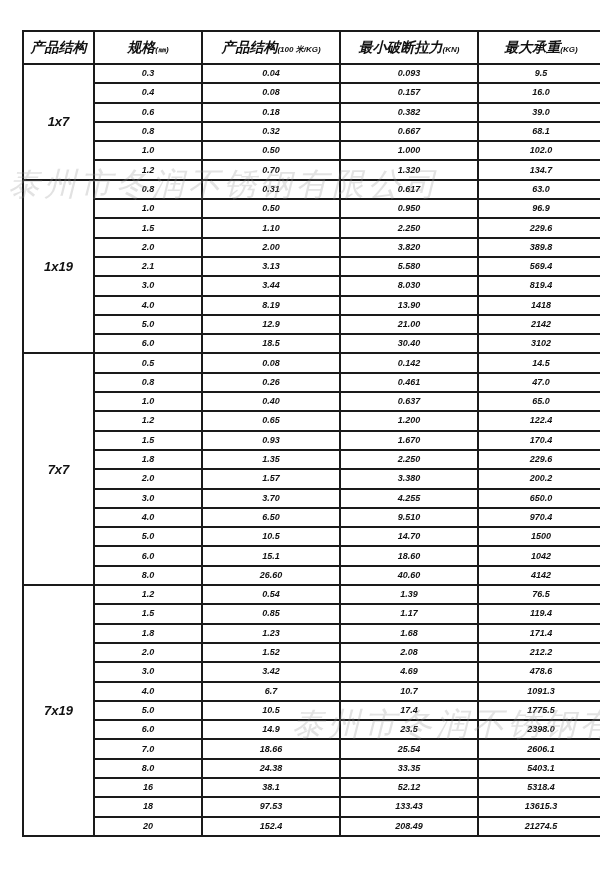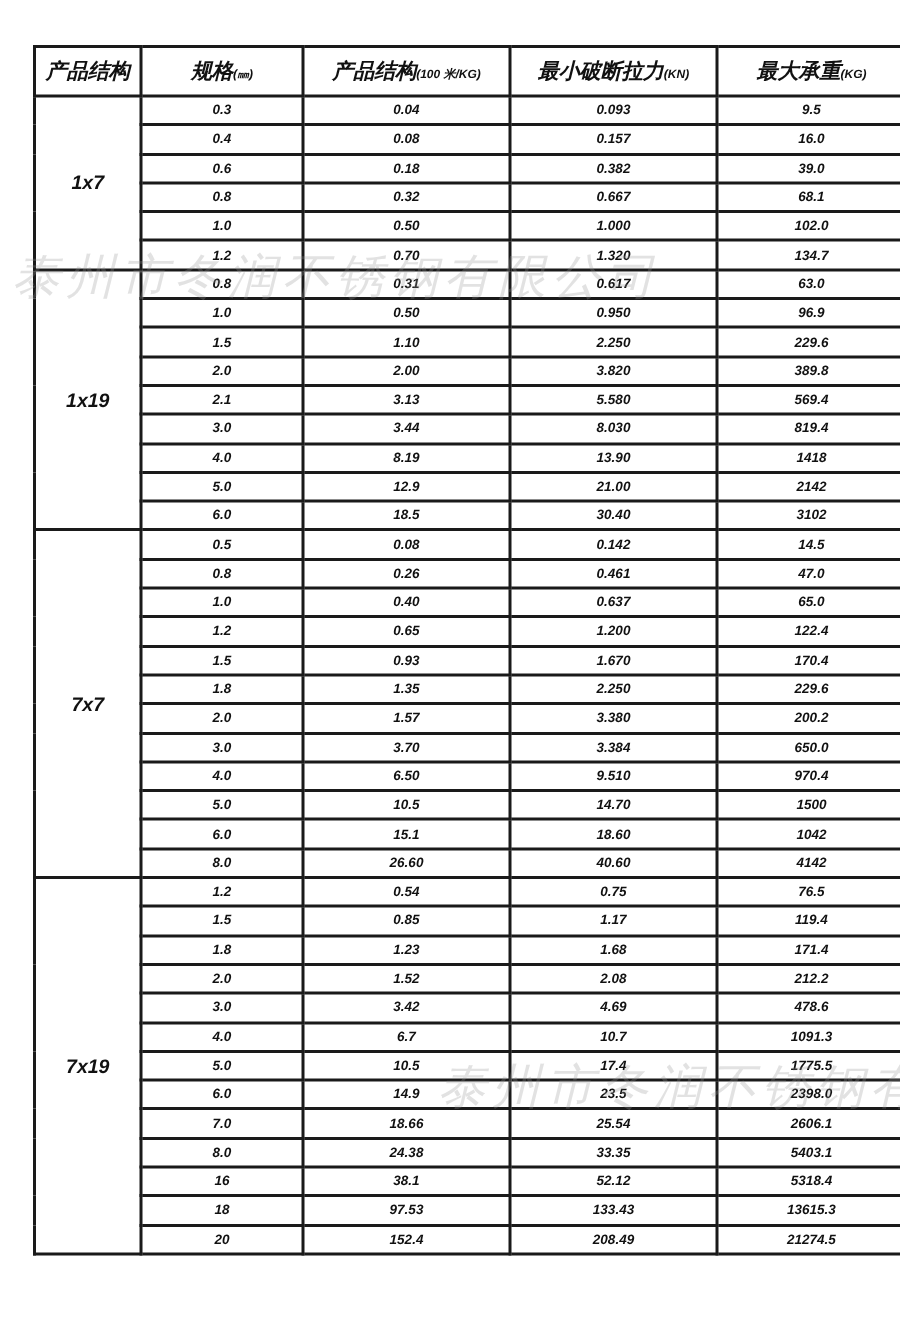--- a/index.html
+++ b/index.html
@@ -172,21 +172,21 @@
         </tr>
         <tr>
           <td>2.0</td>
           <td>1.57</td>
           <td>3.380</td>
           <td>200.2</td>
         </tr>
         <tr>
           <td>3.0</td>
           <td>3.70</td>
-          <td>3.384</td>
+          <td>4.255</td>
           <td>650.0</td>
         </tr>
         <tr>
           <td>4.0</td>
           <td>6.50</td>
           <td>9.510</td>
           <td>970.4</td>
         </tr>
         <tr>
           <td>5.0</td>
@@ -203,21 +203,21 @@
         <tr>
           <td>8.0</td>
           <td>26.60</td>
           <td>40.60</td>
           <td>4142</td>
         </tr>
         <tr>
           <td class="group" rowspan="13">7x19</td>
           <td>1.2</td>
           <td>0.54</td>
-          <td>0.75</td>
+          <td>1.39</td>
           <td>76.5</td>
         </tr>
         <tr>
           <td>1.5</td>
           <td>0.85</td>
           <td>1.17</td>
           <td>119.4</td>
         </tr>
         <tr>
           <td>1.8</td>

